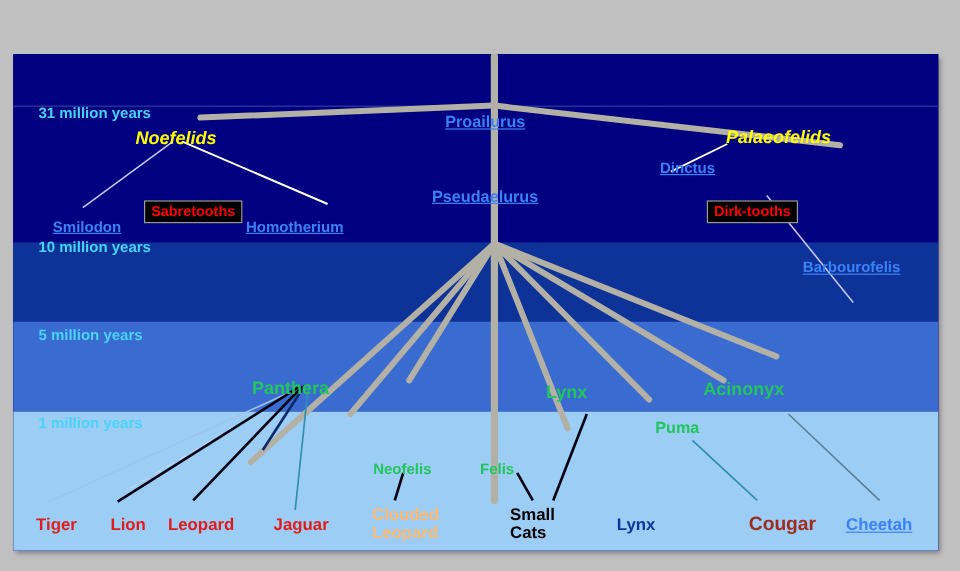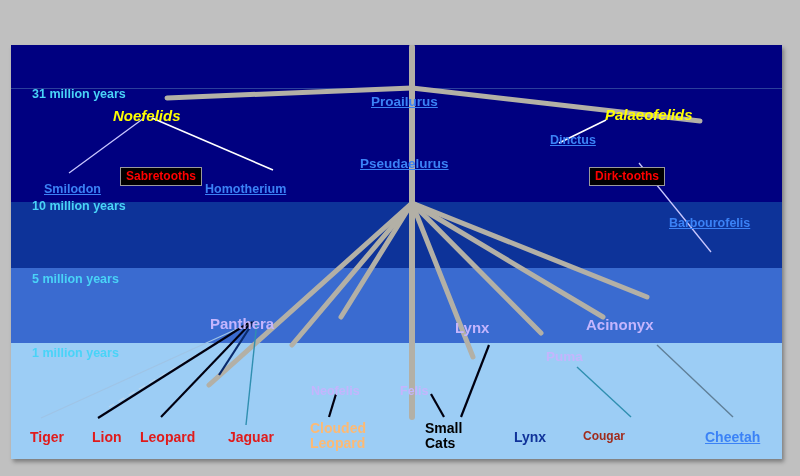--- a/index.html
+++ b/index.html
@@ -20,21 +20,21 @@
   .b1{top:0;height:157px;background:#000080;}
   .b2{top:157px;height:66px;background:#0d3399;}
   .b3{top:223px;height:75px;background:#3a6bd0;}
   .b4{top:298px;height:116px;background:#9ccdf5;}
   .hairline{position:absolute;left:0;width:771px;height:1px;background:#2b3f9c;top:43px;}
   svg.lines{position:absolute;left:0;top:0;width:771px;height:414px;}
   .lbl{position:absolute;white-space:nowrap;line-height:1.05;font-weight:bold;}
   .era{font-size:12.5px;color:#49d3f7;}
   .yellow{color:#3b82f6;text-decoration:underline;}
   .yellow-i{color:#ffff00;font-style:italic;}
-  .white{color:#c4b5fd;}
+  .white{color:#22c55e;}
   .navy{color:#fdba74;}
   .red{color:#e01b1b;}
   .black{color:#000000;}
   .dblue{color:#10339a;}
   .brown{color:#a02b1c;}
   .chip{
     position:absolute;background:#000000;border:1px solid #9a9a9a;
     color:#ff0000;font-weight:bold;font-size:12px;padding:1px 5px 2px 5px;white-space:nowrap;
   }
 </style>
@@ -133,18 +133,18 @@
     <div id="modern-layer">
         <div class="lbl red" style="left: 19px; top: 385px; font-size: 14px;">Tiger</div>
         <div class="lbl red" style="left: 81px; top: 385px; font-size: 14px;">Lion</div>
         <div class="lbl red" style="left: 129px; top: 385px; font-size: 14px;">Leopard</div>
         <div class="lbl red" style="left: 217px; top: 385px; font-size: 14px;">Jaguar</div>
         <div class="lbl navy" style="left: 299px; top: 376px; font-size: 14px;">Clouded</div>
         <div class="lbl navy" style="left: 299px; top: 391px; font-size: 14px;">Leopard</div>
         <div class="lbl black" style="left: 414px; top: 376px; font-size: 14px;">Small</div>
         <div class="lbl black" style="left: 414px; top: 391px; font-size: 14px;">Cats</div>
         <div class="lbl dblue" style="left: 503px; top: 385px; font-size: 14px;">Lynx</div>
-        <div class="lbl brown" style="left: 572px; top: 385px; font-size: 12px;">Cougar</div>
+        <div class="lbl brown" style="left: 613px; top: 385px; font-size: 16px;">Cougar</div>
         <div class="lbl yellow" style="left: 694px; top: 385px; font-size: 14px;">Cheetah</div>
       </div>
 
   </div>
 </div>
 
 </body></html>

